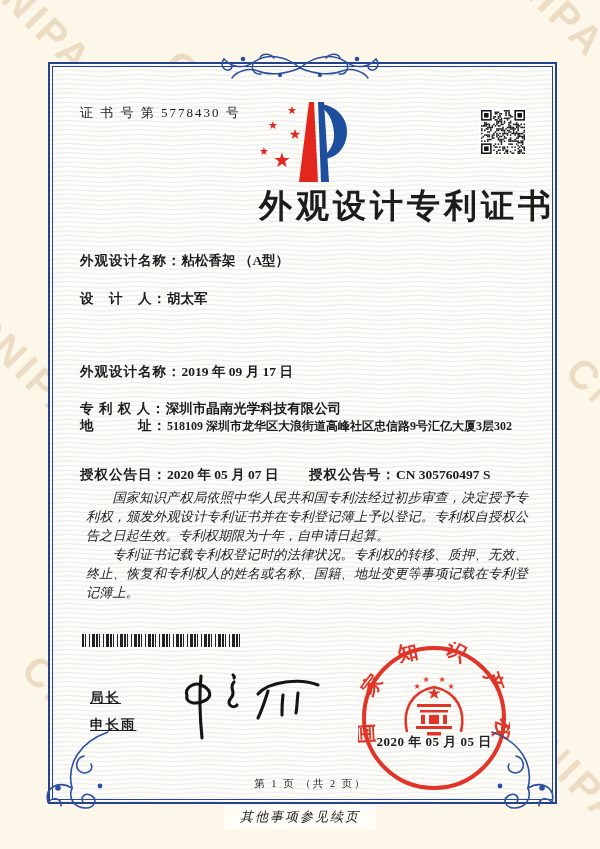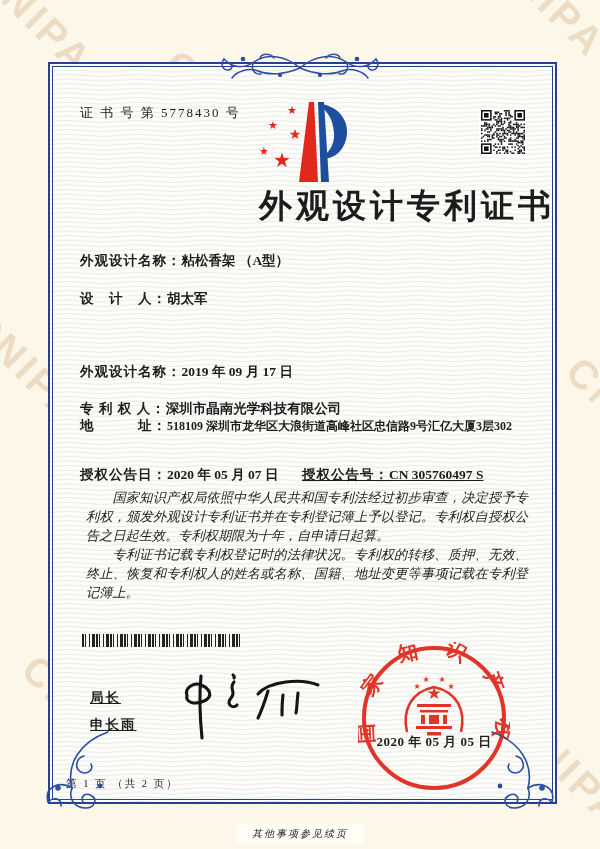--- a/index.html
+++ b/index.html
@@ -18,39 +18,39 @@
   
   .cert-no{position:absolute;left:30px;top:40px;font-size:13px;letter-spacing:2px;}
   .logo{position:absolute;left:205px;top:33px;}
   .qr{position:absolute;left:429px;top:44px;background:#fff;padding:2px;}
   .title{position:absolute;left:0;right:0;top:120px;text-align:right;
          font-size:33px;font-weight:bold;letter-spacing:4px;}
   
   .row{position:absolute;left:30px;right:24px;font-size:13.5px;font-weight:600;white-space:nowrap;}
   .row .lab{letter-spacing:1px;}
   .addr-val{font-size:12px;letter-spacing:0;}
-  .pair2{position:absolute;left:222px;top:0;text-decoration:underline;}
+  .pair2{position:absolute;left:229px;top:0;}
   
   .body-text{position:absolute;left:36px;right:27px;top:424px;
              font-size:13.2px;line-height:19px;font-style:italic;text-align:justify;}
   .body-text p{margin:0;text-indent:2em;}
   
   .barcode{position:absolute;left:32px;top:570px;width:158px;height:13px;
     background:repeating-linear-gradient(90deg,#222 0 2px,transparent 2px 3px,#222 3px 4px,
       transparent 4px 7px,#222 7px 8px,transparent 8px 10px,#222 10px 13px,transparent 13px 14px);}
   
   .director{position:absolute;left:40px;top:625px;font-family:"Liberation Sans","DejaVu Sans",sans-serif;
             font-size:13.5px;font-weight:bold;}
   .director div{margin-bottom:9px;letter-spacing:2px;text-decoration:underline;}
   .sign{position:absolute;left:120px;top:592px;}
   .seal{position:absolute;left:308px;top:578px;opacity:.95;}
-  .pageinfo{position:absolute;left:0;right:0;top:713px;font-size:10.5px;letter-spacing:2px;margin-left:16px;}
-  
-  .footer-note{position:absolute;left:50%;top:824px;transform:translateX(-50%);
-               background:#fffdf6;padding:3px 16px;font-size:10px;font-style:italic;
+  .pageinfo{position:absolute;left:0;right:0;top:713px;text-align:center;font-size:10.5px;letter-spacing:2px;margin-left:16px;}
+  
+  .footer-note{position:absolute;left:50%;top:805px;transform:translateX(-50%);
+               background:#fffdf6;padding:3px 16px;font-size:13px;font-style:italic;
                letter-spacing:2px;z-index:2;white-space:nowrap;}
   .ornament{position:absolute;z-index:4;pointer-events:none;}
 </style>
 </head>
 <body>
 
 <div class="page">
 
   <span class="wm" style="left:-35px;top:-5px">CNIPA</span>
   <span class="wm" style="left:150px;top:85px">CNIPA</span>

